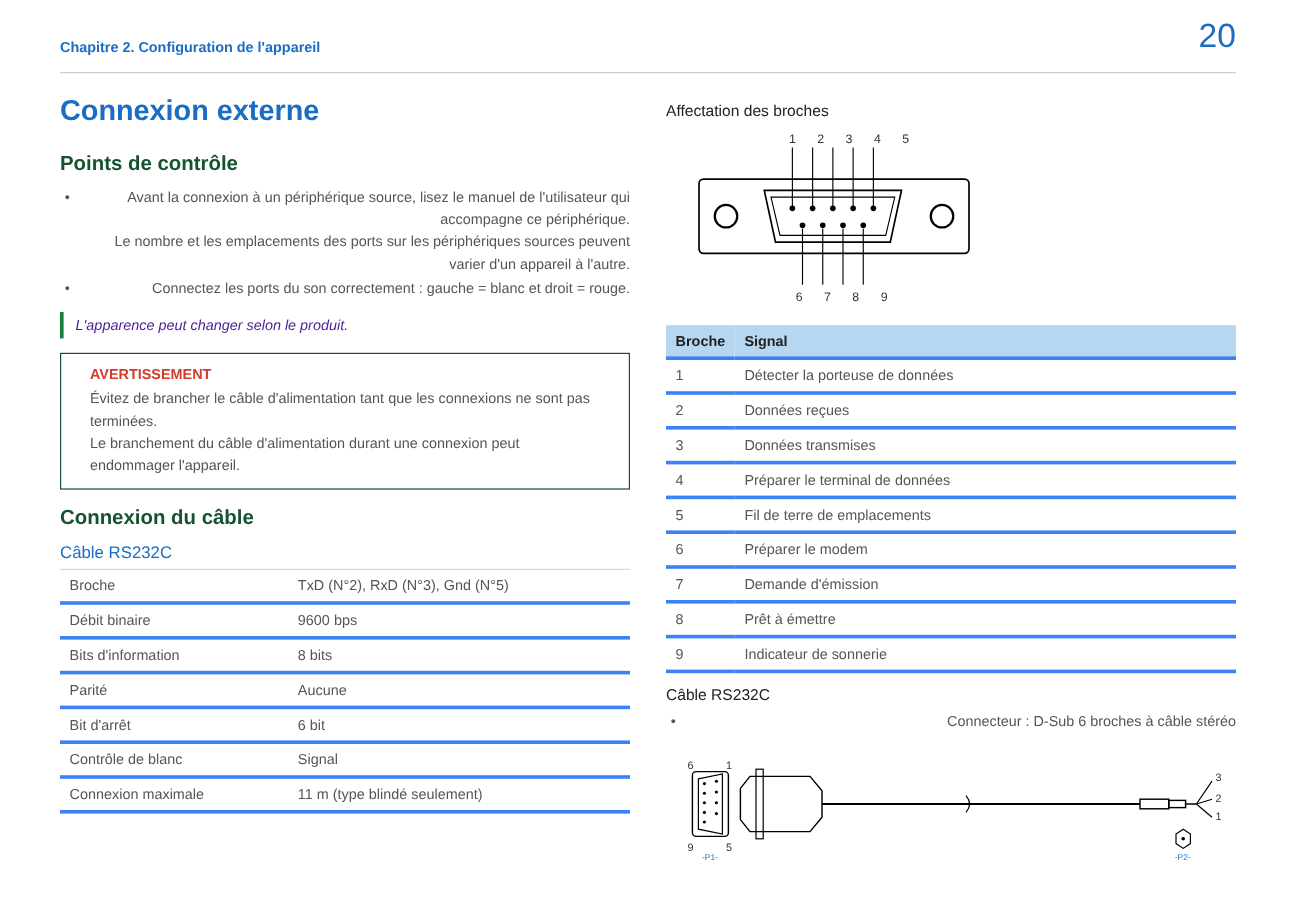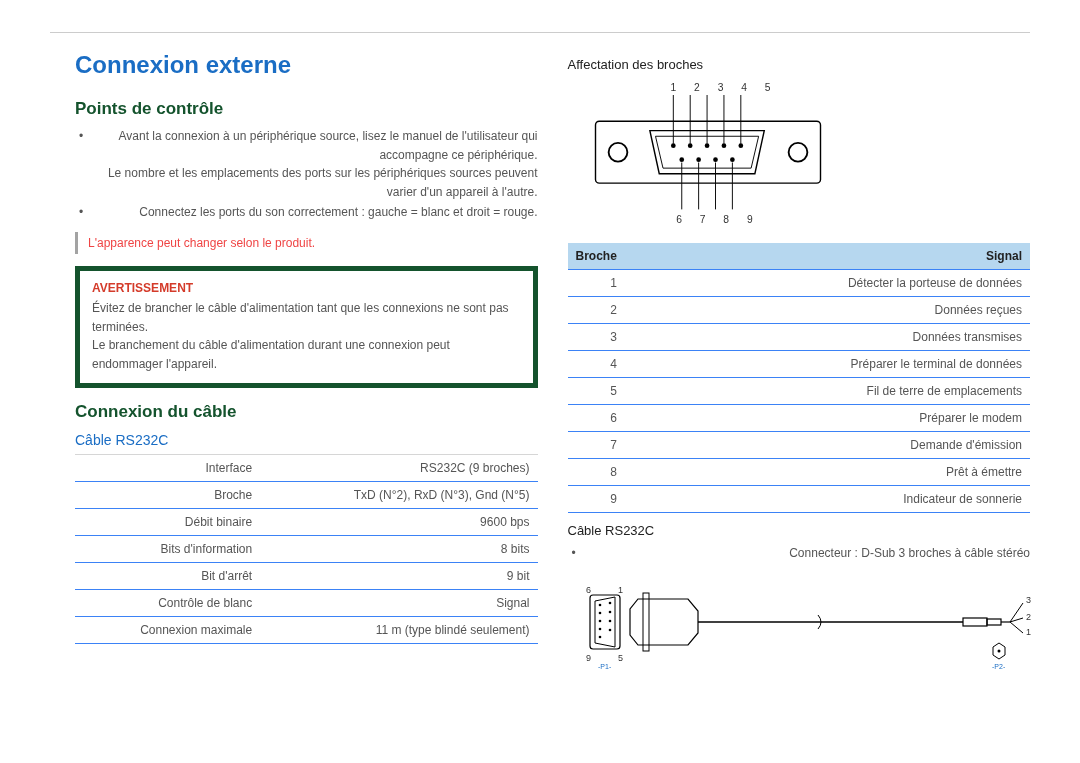--- a/index.html
+++ b/index.html
@@ -34,21 +34,20 @@
     margin-top: -18px;
   }
   hr.topline {
     border: none;
     border-top: 1px solid #ccc;
     margin-bottom: 18px;
   }
   .columns {
     display: flex;
     gap: 30px;
-    margin-left: 25px;
   }
   .col {
     flex: 1;
     min-width: 0;
   }
   h1.mainh {
     color: #1a6dc4;
     font-size: 24px;
     font-weight: 600;
     margin-bottom: 20px;
@@ -84,49 +83,50 @@
     margin-bottom: 2px;
     text-align: right;
   }
   ul.bul > li::before {
     content: "•";
     position: absolute;
     left: 0;
     color: #555;
   }
   .note {
-    border-left: 3px solid #a3a3a3;
+    border-left: 3px solid #15803d;
     padding: 4px 0 4px 10px;
-    color: #ef4444;
+    color: #4c1d95;
     margin: 8px 0 12px 0;
+    font-style: italic;
   }
   .warnbox {
-    border: 5px solid #14532d;
-    padding: 10px 12px;
+    border: 1px solid #14532d;
+    padding: 10px 24px;
     margin: 6px 0 14px 0;
   }
   .warnhead {
     color: #d43b2a;
     font-weight: 700;
     font-size: 12px;
     margin-bottom: 4px;
   }
   .warnbody {
     color: #555;
     line-height: 1.55;
   }
   table.spec {
     width: 100%;
     border-collapse: collapse;
     font-size: 12px;
   }
   table.spec td, table.spec th {
-    border-bottom: 1px solid #3b82f6;
+    border-bottom: 3px solid #3b82f6;
     padding: 6px 8px;
-    text-align: right;
+    text-align: left;
     color: #555;
   }
   table.spec tr:first-child td {
     border-top: 1px solid #d6d6d6;
   }
   table.pin th {
     background: #b6d7ef;
     color: #222;
     font-weight: 600;
   }
@@ -137,20 +137,24 @@
     margin: 8px 0 10px 0;
   }
   .spacer {
     height: 4px;
   }
 </style>
 </head>
 <body>
 
 <div class="page">
+  <div class="header-line">
+    <div class="chapter">Chapitre 2. Configuration de l'appareil</div>
+    <div class="pagenum">20</div>
+  </div>
   <hr class="topline">
 
   <div class="columns">
 
     <div class="col">
       <h1 class="mainh">Connexion externe</h1>
       <h2 class="sect">Points de contrôle</h2>
 
       <ul class="bul">
         <li style="white-space:pre-line">Avant la connexion à un périphérique source, lisez le manuel de l'utilisateur qui accompagne ce périphérique.
@@ -165,38 +169,38 @@
         <div class="warnbody" style="white-space:pre-line">Évitez de brancher le câble d'alimentation tant que les connexions ne sont pas terminées.
 Le branchement du câble d'alimentation durant une connexion peut endommager l'appareil.</div>
       </div>
 
       <h2 class="sect">Connexion du câble</h2>
       <h3 class="sub">Câble RS232C</h3>
 
       <table class="spec">
         <tbody>
           <tr>
-              <td>Interface</td>
-              <td>RS232C (9 broches)</td>
-            </tr>
-          <tr>
               <td>Broche</td>
               <td>TxD (N°2), RxD (N°3), Gnd (N°5)</td>
             </tr>
           <tr>
               <td>Débit binaire</td>
               <td>9600 bps</td>
             </tr>
           <tr>
               <td>Bits d'information</td>
               <td>8 bits</td>
             </tr>
           <tr>
+              <td>Parité</td>
+              <td>Aucune</td>
+            </tr>
+          <tr>
               <td>Bit d'arrêt</td>
-              <td>9 bit</td>
+              <td>6 bit</td>
             </tr>
           <tr>
               <td>Contrôle de blanc</td>
               <td>Signal</td>
             </tr>
           <tr>
               <td>Connexion maximale</td>
               <td>11 m (type blindé seulement)</td>
             </tr>
         </tbody>
@@ -287,21 +291,21 @@
           <tr>
               <td>9</td>
               <td>Indicateur de sonnerie</td>
             </tr>
         </tbody>
       </table>
 
       <div class="spacer"></div>
       <h3 class="subblack">Câble RS232C</h3>
       <ul class="bul">
-        <li>Connecteur : D-Sub 3 broches à câble stéréo</li>
+        <li>Connecteur : D-Sub 6 broches à câble stéréo</li>
       </ul>
 
       <div class="diagram">
         <svg width="470" height="100" viewBox="0 0 470 100">
 
           <text x="18" y="20" font-size="9" fill="#333">6</text>
           <text x="50" y="20" font-size="9" fill="#333">1</text>
           <rect x="22" y="22" width="30" height="54" rx="3" fill="none" stroke="#000" stroke-width="1.2"></rect>
           <path d="M27 28 L47 24 L47 74 L27 70 Z" fill="none" stroke="#000" stroke-width="1"></path>
           <circle cx="32" cy="32" r="1.3" fill="#000"></circle>

